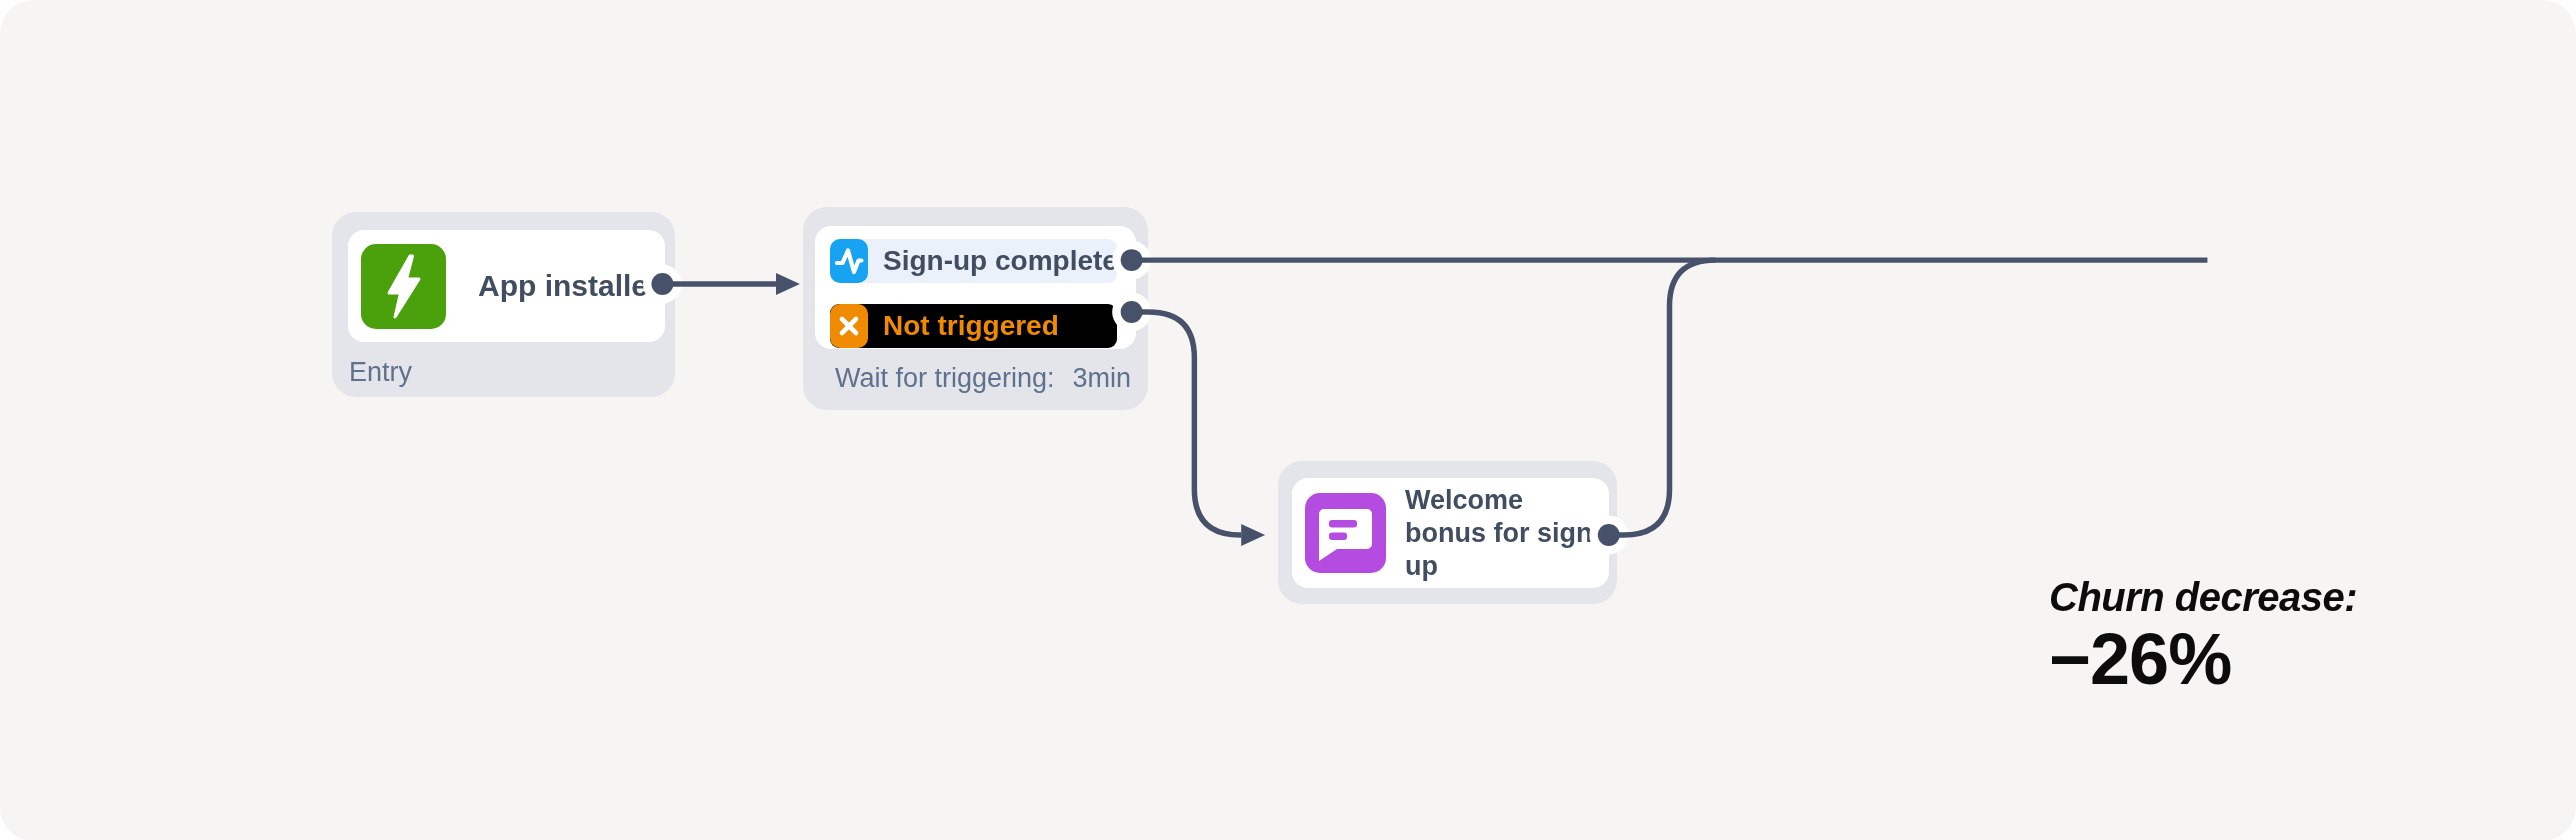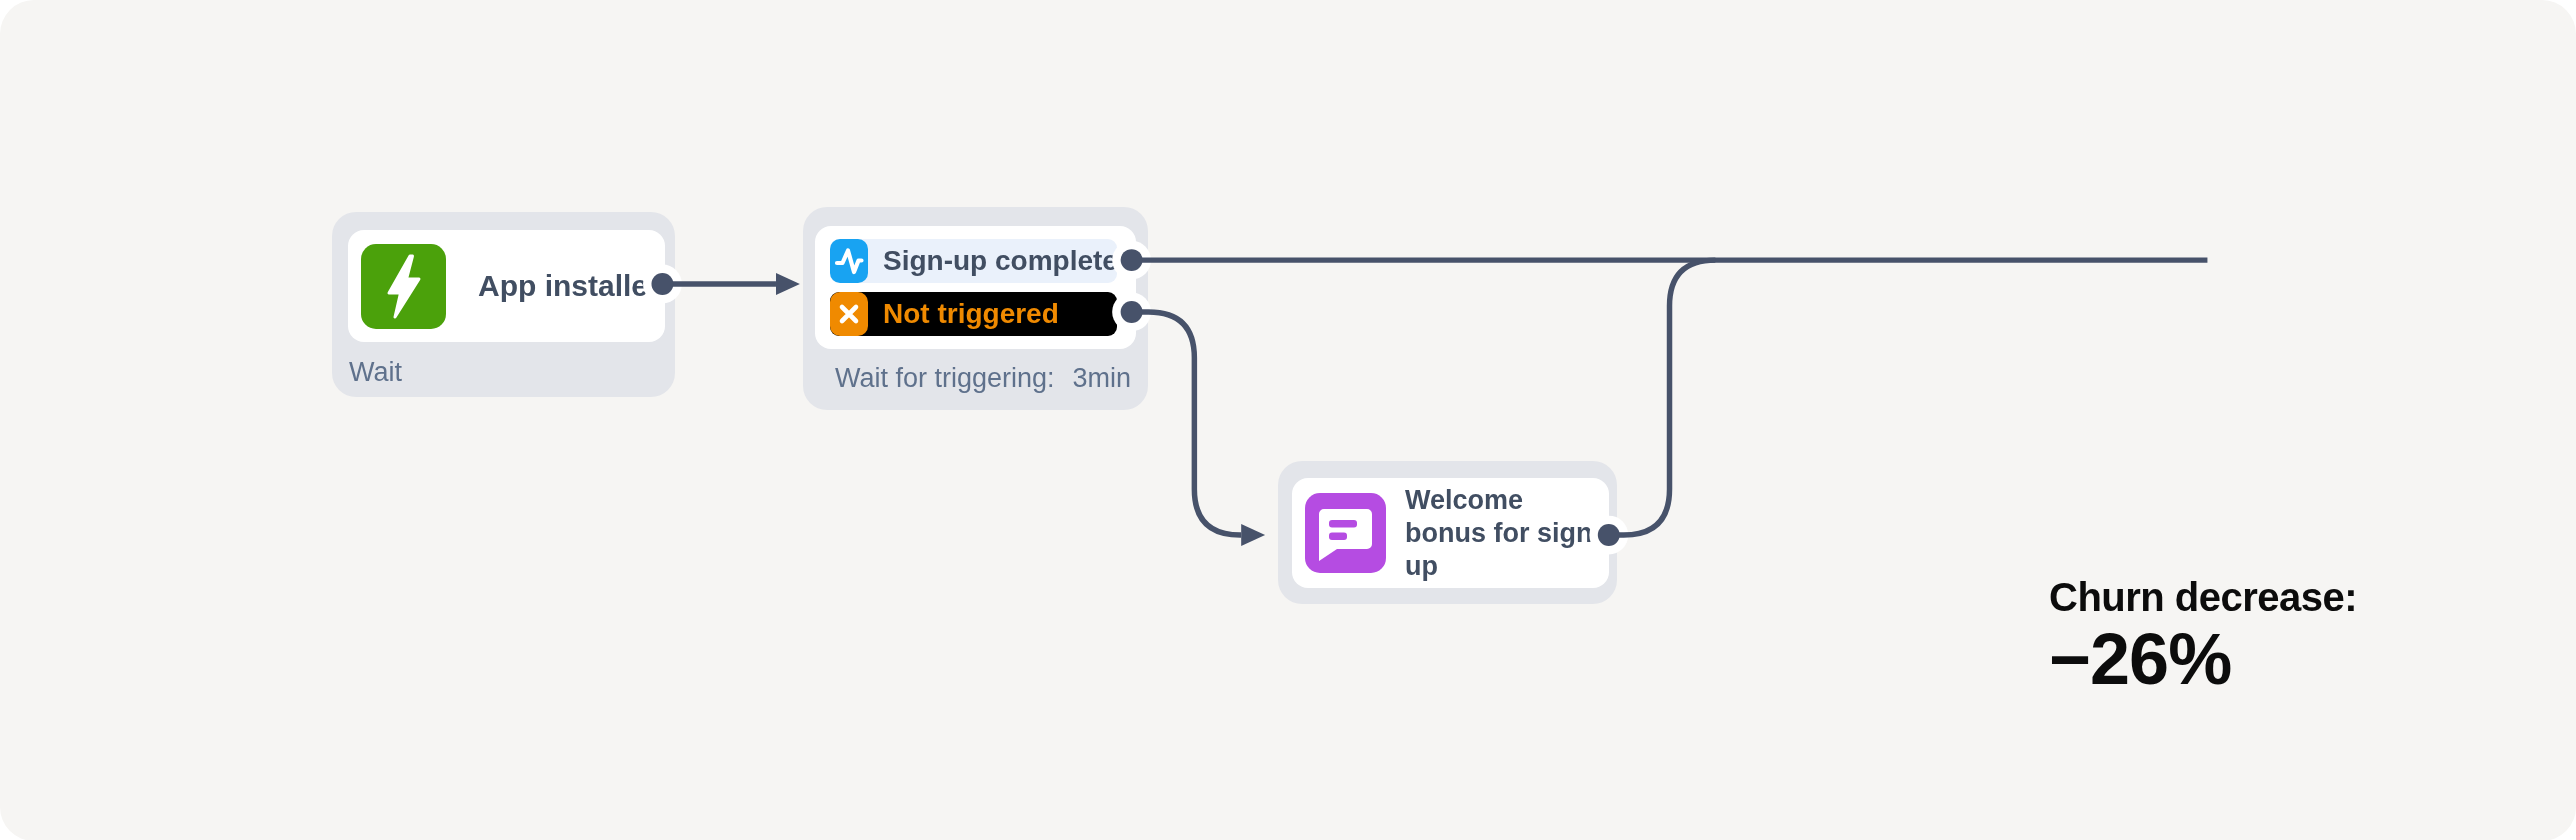--- a/index.html
+++ b/index.html
@@ -49,21 +49,21 @@
   
   .node-entry   { left: 332px; top: 212px; width: 343px; height: 185px; }
   .node-entry .card { left: 16px; top: 18px; width: 317px; height: 112px; }
   .icon-green   { margin-left: 13px; width: 85px; height: 85px; background: #4ba10b; }
   .node-entry .node-title { margin-left: 32px; font-size: 30px; }
   .entry-label  { position: absolute; left: 17px; top: 145px; }
 
   
   .node-wait    { left: 803px; top: 207px; width: 345px; height: 203px; }
   .node-wait .card { left: 12px; top: 19px; width: 321px; height: 123px; }
-  .rows { position: absolute; left: 15px; top: 13px; display: flex; flex-direction: column; gap: 9px; }
+  .rows { position: absolute; left: 15px; top: 13px; display: flex; flex-direction: column; gap: 21px; }
   .row {
     position: relative;
     width: 287px; height: 44px;
     border-radius: 9px;
     display: flex; align-items: center;
   }
   .row-signup { background: #eaf1fb; }
   .row-nt     { background: #000000; }
   .row-icon {
     position: absolute; left: 0; top: 0;
@@ -88,21 +88,21 @@
   .node-message .node-title {
     margin-left: 19px;
     width: 209px;
     font-size: 27px;
     line-height: 33px;
     white-space: normal;
   }
 
   
   .metric { position: absolute; left: 2049px; top: 575px; color: #0c0c0c; }
-  .metric-label { font-size: 40px; line-height: 44px; font-weight: 700; letter-spacing: -0.5px; }
+  .metric-label { font-size: 40px; line-height: 44px; font-weight: 700; letter-spacing: -0.5px; font-style: italic; }
   .metric-value { font-size: 72px; line-height: 80px; font-weight: 700; letter-spacing: -1px; }
 
   
   .wires { position: absolute; left: 0; top: 0; pointer-events: none; }
   .wire { stroke: #47526a; stroke-width: 5.5; fill: none; }
   .arrowhead { fill: #47526a; stroke: none; }
   .port-bump { fill: #ffffff; }
   .port-dot  { fill: #47526a; }
 </style>
 </head>
@@ -112,21 +112,21 @@
 
   <div class="node node-entry">
     <div class="card">
       <div class="big-icon icon-green">
         <svg width="85" height="85" viewBox="0 0 85 85">
           <path d="M49 12 L28 49 L39.5 49 L34 73 L58 35 L45.5 35 L51.5 12 Z" fill="#ffffff" stroke="#ffffff" stroke-width="3" stroke-linejoin="round"></path>
         </svg>
       </div>
       <div class="node-title">App installed</div>
     </div>
-    <div class="sub-text entry-label">Wait</div>
+    <div class="sub-text entry-label">Entry</div>
   </div>
 
   <div class="node node-wait">
     <div class="card">
       <div class="rows">
         <div class="row row-signup">
           <div class="row-icon icon-blue">
             <svg width="38" height="44" viewBox="0 0 38 44">
               <polyline points="7,24 12.5,24 18,11.5 24,33 28.5,21.5 31.5,21.5" fill="none" stroke="#ffffff" stroke-width="4.2" stroke-linecap="round" stroke-linejoin="round"></polyline>
             </svg>

